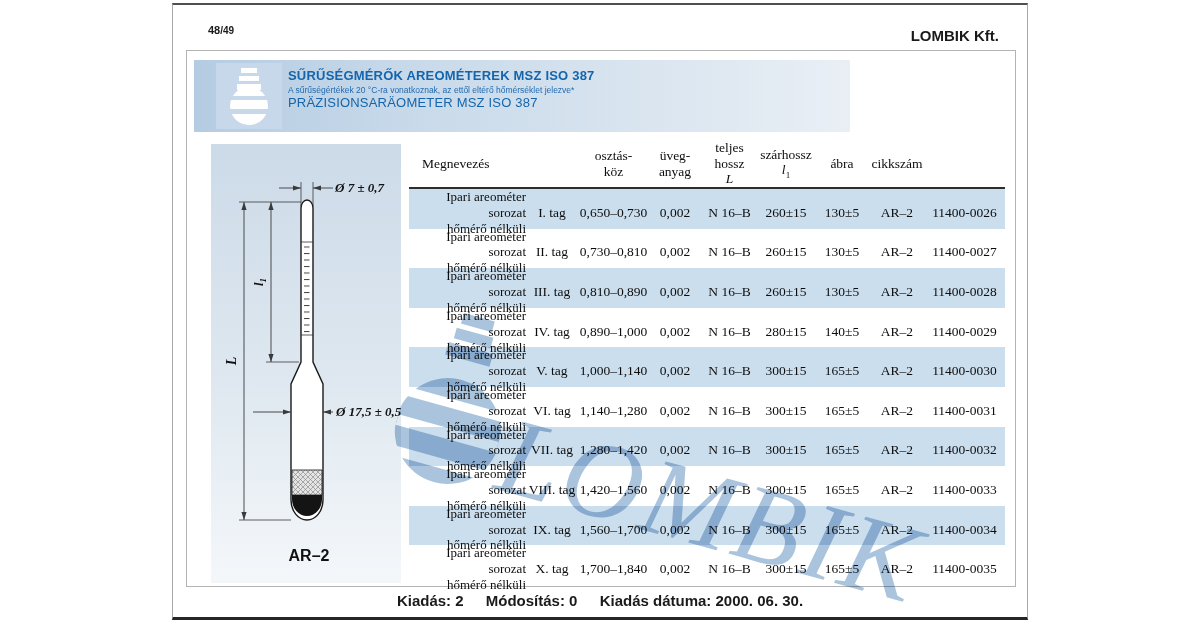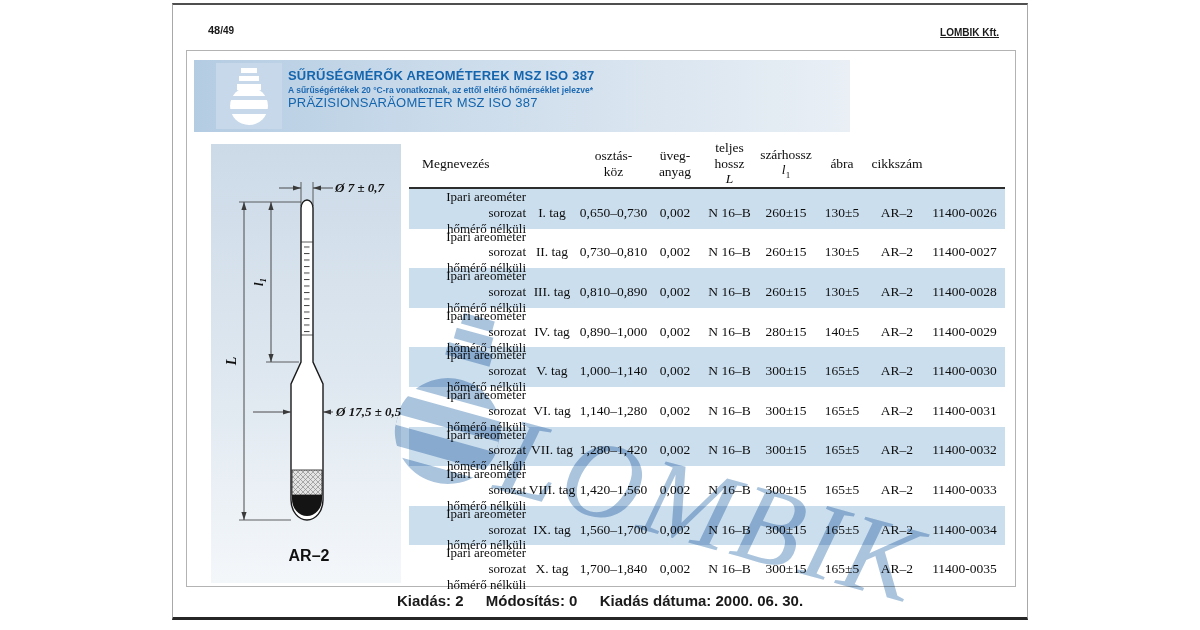--- a/index.html
+++ b/index.html
@@ -4,30 +4,30 @@
 <style>
   html,body{margin:0;padding:0;background:#ffffff;}
   #stage{position:relative;width:1200px;height:630px;background:#ffffff;overflow:hidden;
          font-family:"Liberation Sans",sans-serif;color:#111;}
   
   .page{position:absolute;left:172px;top:3px;width:854px;height:612px;background:#fff;
         border-top:2px solid #4f4f4f;border-bottom:3px solid #262626;
         border-left:1px solid #a8a8a8;border-right:1px solid #a8a8a8;}
   .page-number{position:absolute;left:35px;top:19px;font-size:11px;font-weight:bold;color:#1a1a1a;}
   .page-number .sub{font-size:10px;font-weight:bold;}
-  .company{position:absolute;right:28px;top:22px;font-size:10px;font-weight:bold;color:#1a1a1a;text-decoration:underline;}
+  .company{position:absolute;right:28px;top:22px;font-size:15px;font-weight:bold;color:#1a1a1a;}
   
   .content-box{position:absolute;left:13px;top:45px;width:828px;height:535px;border:1px solid #b3b3b3;background:#fff;}
   
   .band{position:absolute;left:21px;top:55px;width:656px;height:72px;
         background:linear-gradient(90deg,#b4cce2 0%,#c9daea 35%,#e9eff5 100%);}
   .band-icon{position:absolute;left:22px;top:3px;width:66px;height:66px;background:#c6d8e9;}
   .band-text{position:absolute;left:94px;top:8px;}
   .band-title{font-size:13px;font-weight:bold;color:#1465ad;letter-spacing:.2px;}
-  .band-sub{font-size:8.5px;font-weight:bold;color:#1e6ab2;margin-top:2px;}
+  .band-sub{font-size:8.5px;font-weight:normal;color:#1e6ab2;margin-top:2px;}
   .band-title2{font-size:13px;font-weight:normal;color:#1465ad;letter-spacing:.2px;}
   
   .panel{position:absolute;left:38px;top:139px;width:190px;height:439px;
          background:linear-gradient(180deg,#ccdae8 0%,#dfe8f0 55%,#f4f7fa 100%);}
   .panel svg{position:absolute;left:12px;top:18px;}
   
   .tablewrap{position:absolute;left:236px;top:135px;width:596px;}
   .trow{display:grid;grid-template-columns:117px 52px 71px 52px 57px 56px 56px 54px 81px;
         align-items:center;font-family:"Liberation Serif",serif;font-size:13.5px;color:#0d0d0d;}
   .thead{height:47px;border-bottom:2px solid #2d2d2d;background:#fff;}

